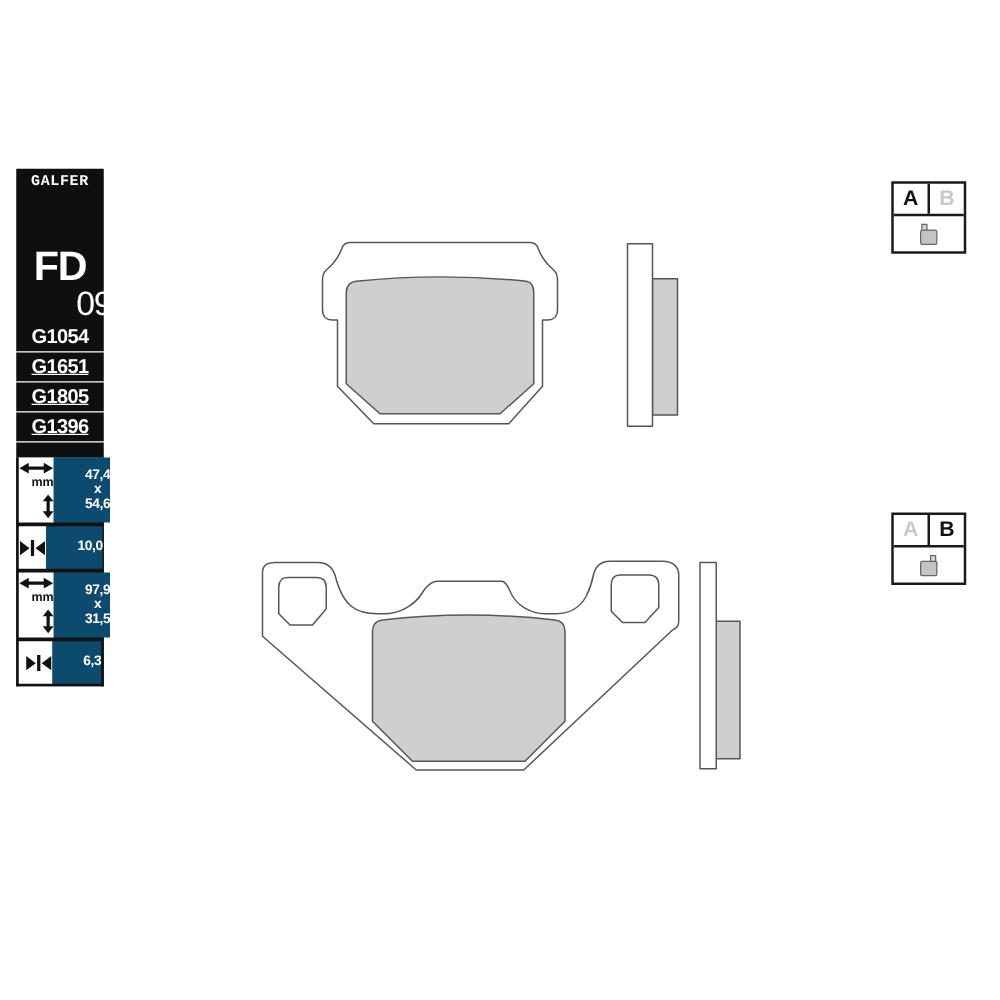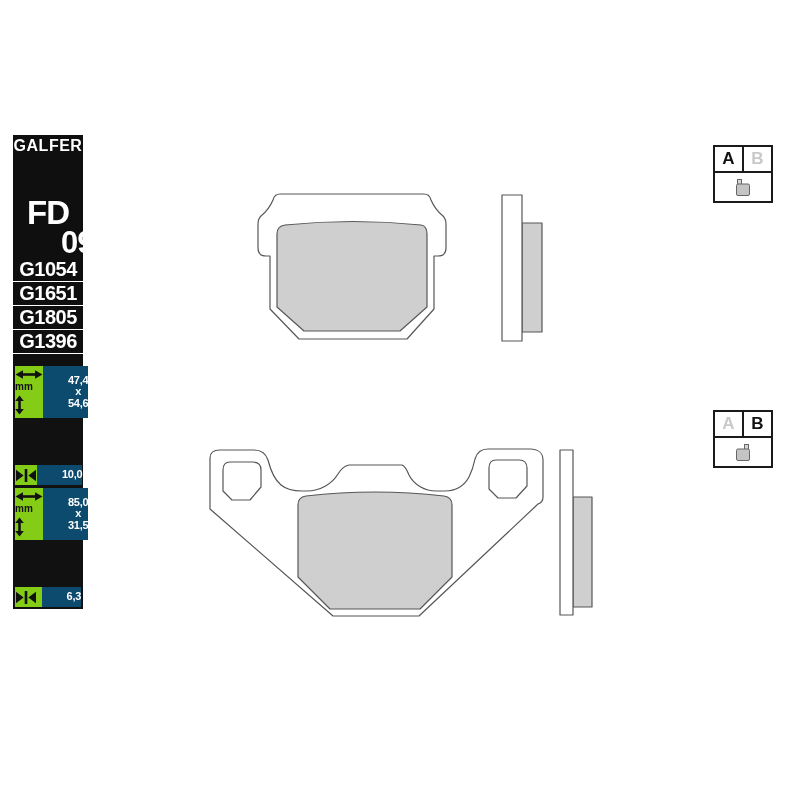--- a/index.html
+++ b/index.html
@@ -3,35 +3,35 @@
 <meta charset="utf-8">
 <style>
   * { margin:0; padding:0; box-sizing:border-box; }
   html,body { width:800px; height:800px; background:#ffffff; overflow:hidden; }
   body { position:relative; font-family:"Liberation Sans", sans-serif; }
 
   
   .sidebar { position:absolute; left:13px; top:135px; width:70px; }
 
   .id-block { background:#0f0f0f; color:#fff; text-align:center; padding:3px 0 12px 0; }
-  .logo   { font-family:Liberation Sans, sans-serif; font-weight:bold; font-size:16px;
+  .logo   { font-family:Liberation Mono, monospace; font-weight:bold; font-size:12px;
             letter-spacing:0.5px; line-height:15px; }
   .series { font-weight:bold; font-size:33px; line-height:31px; letter-spacing:-1px;margin-top:44px; }
-  .number { font-weight:bold; font-size:31px; line-height:30px; letter-spacing:-1px;padding-left:48px; }
-  .code   { font-weight:bold; font-size:20px; line-height:23px; letter-spacing:-0.5px; }
-  .code.sep { border-top:1.5px solid #ffffff; }
+  .number { font-weight:normal; font-size:27px; line-height:30px; letter-spacing:-1px;padding-left:48px; }
+  .code   { font-weight:bold; font-size:16px; line-height:23px; letter-spacing:-0.5px; }
+  .code.sep { border-top:1.5px solid #ffffff;text-decoration:underline; }
   .code.last { border-bottom:1.5px solid #ffffff; }
 
   .dims { background:#111; border:2px solid #111; border-top:none;
           display:flex; flex-direction:column; gap:3px; }
   .dim-row { display:flex; }
   .dim-row.tall { height:52px; }
-  .dim-row.short { height:20px;margin-top:44px; }
-  .dim-icons { width:35px; background:#84cc16; display:flex; flex-direction:column;
-               align-items:flex-start; justify-content:space-evenly; }
+  .dim-row.short { height:34px; }
+  .dim-icons { width:35px; background:#ffffff; display:flex; flex-direction:column;
+               align-items:flex-end; justify-content:space-evenly; }
   .dim-icons.single { justify-content:center; }
   .unit-label { font-weight:bold; font-size:10px; line-height:9px; color:#111; }
   .dim-val { flex:1; background:#0c4a6e; color:#ffffff; font-weight:bold; font-size:11px;
              display:flex; flex-direction:column; align-items:center; justify-content:center;
              line-height:11.5px; letter-spacing:-0.3px;padding-left:25px; }
 
   
   .drawing { position:absolute; }
   .outline { stroke:#575757; stroke-width:1.2; stroke-linejoin:round; }
   .plate { fill:#ffffff; }
@@ -111,21 +111,21 @@
           <path d="M20 0.2 L27.5 4.5 L20 8.8 Z" fill="#111"></path>
         </svg>
         <span class="unit-label">mm</span>
         <svg width="9" height="20" viewBox="0 0 9 20">
           <path d="M3.2 5 H5.8 V15 H3.2 Z" fill="#111"></path>
           <path d="M0.2 6 L4.5 0.5 L8.8 6 Z" fill="#111"></path>
           <path d="M0.2 14 L4.5 19.5 L8.8 14 Z" fill="#111"></path>
         </svg>
       </div>
       <div class="dim-val">
-        <span>85,0</span>
+        <span>97,9</span>
         <span>x</span>
         <span>31,5</span>
       </div>
     </div>
 
     <div class="dim-row short">
       <div class="dim-icons single">
         <svg width="22" height="13" viewBox="0 0 22 13">
           <rect x="9.7" y="0" width="2.6" height="13" fill="#111"></rect>
           <path d="M1 0.8 L8.6 6.5 L1 12.2 Z" fill="#111"></path>

